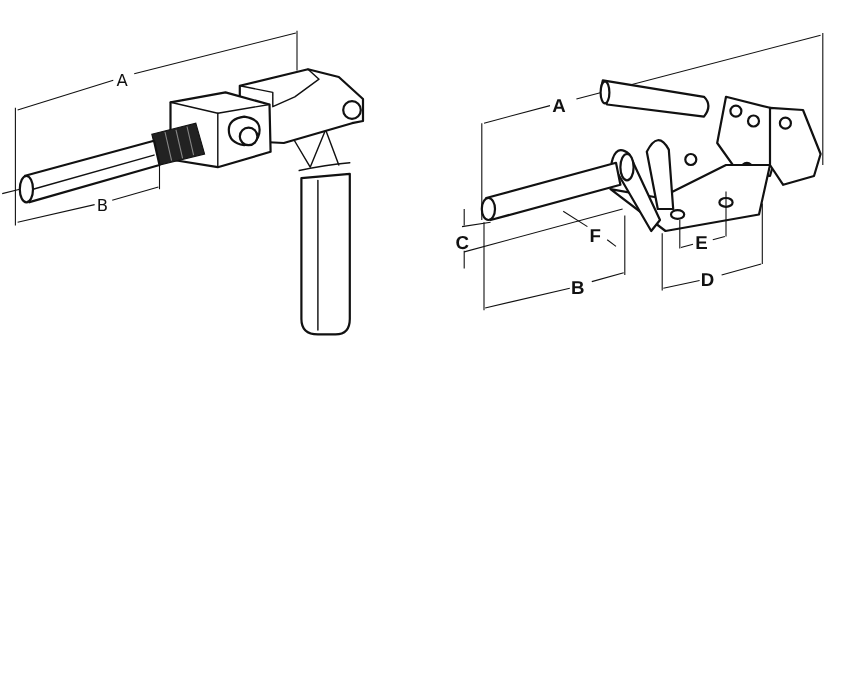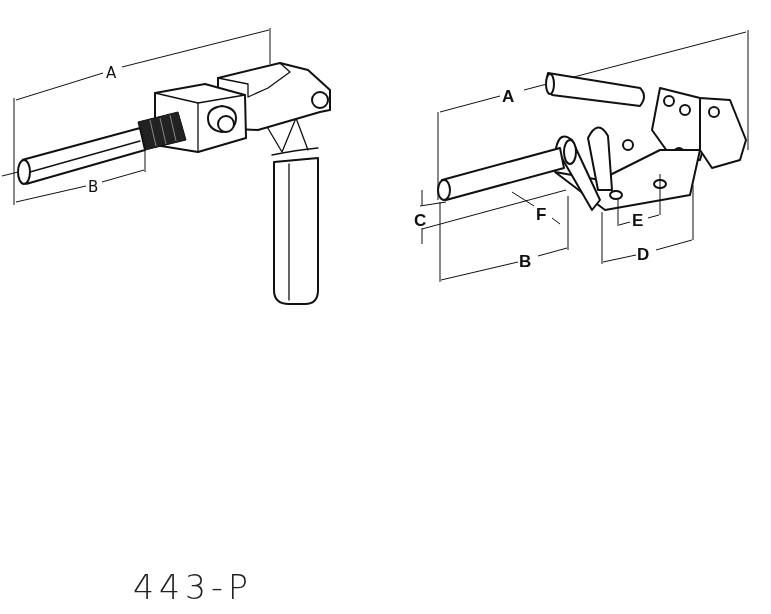--- a/index.html
+++ b/index.html
@@ -113,14 +113,13 @@
     <text class="lblR" x="632" y="226">E</text>
 
     <line class="dim" x1="602" y1="212" x2="602" y2="264"></line>
     <line class="dim" x1="693" y1="185" x2="693" y2="240"></line>
     <line class="dim" x1="603" y1="262" x2="636" y2="255"></line>
     <line class="dim" x1="656" y1="250" x2="692" y2="240"></line>
     <text class="lblR" x="637" y="260">D</text>
   </g>
 </svg>
 
-<div class="model">443-P</div>
 </div>
 
 </body></html>

